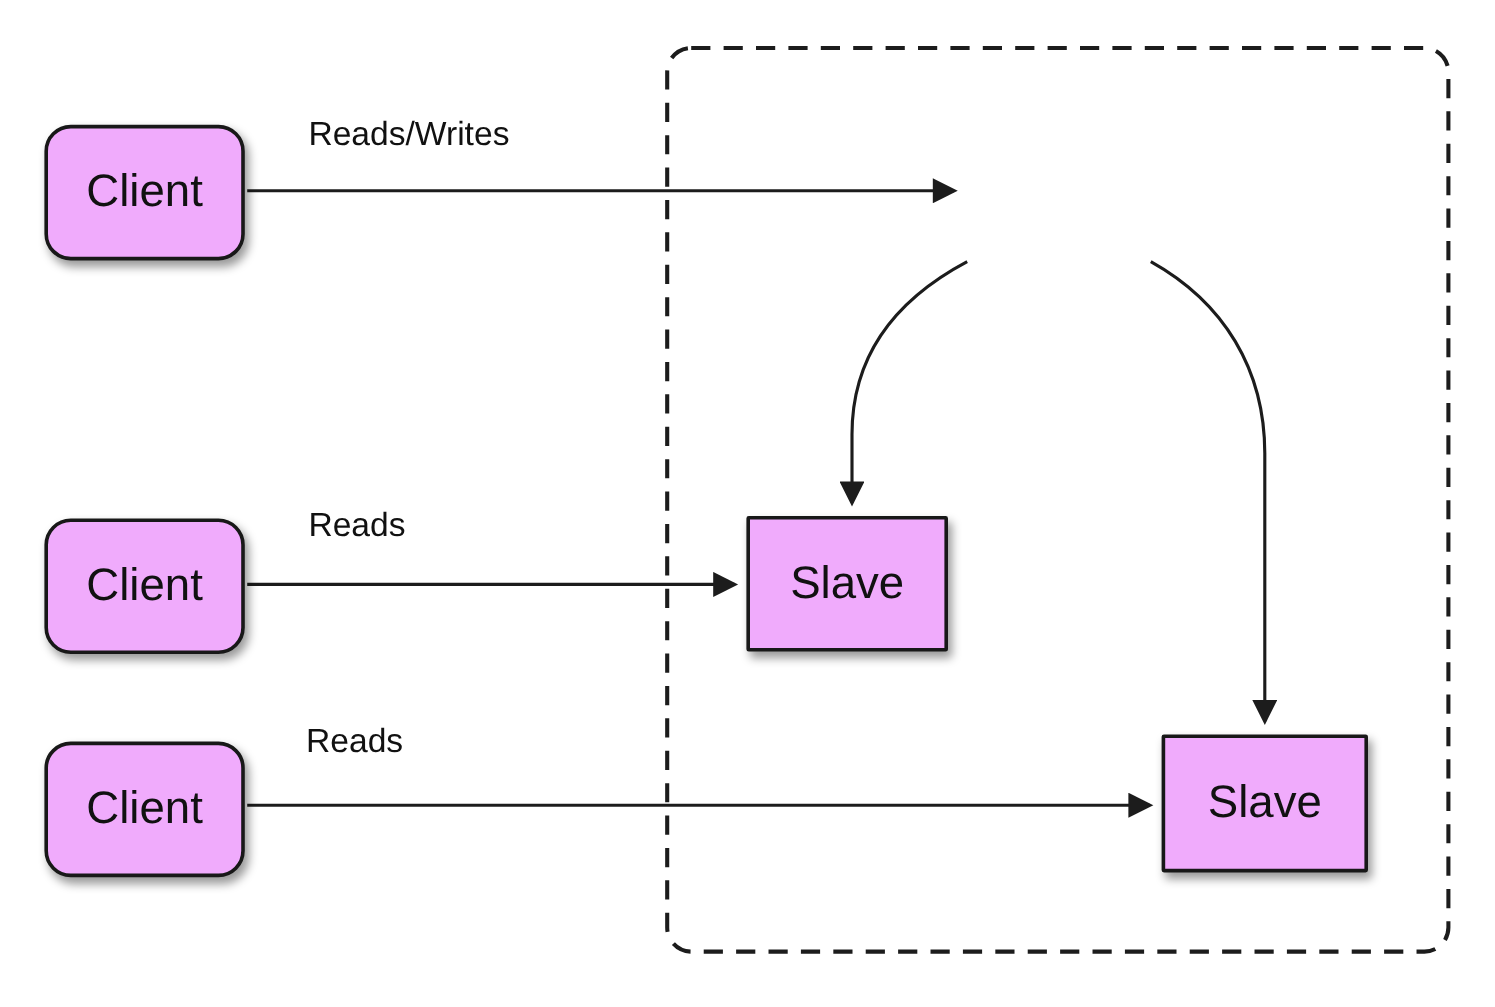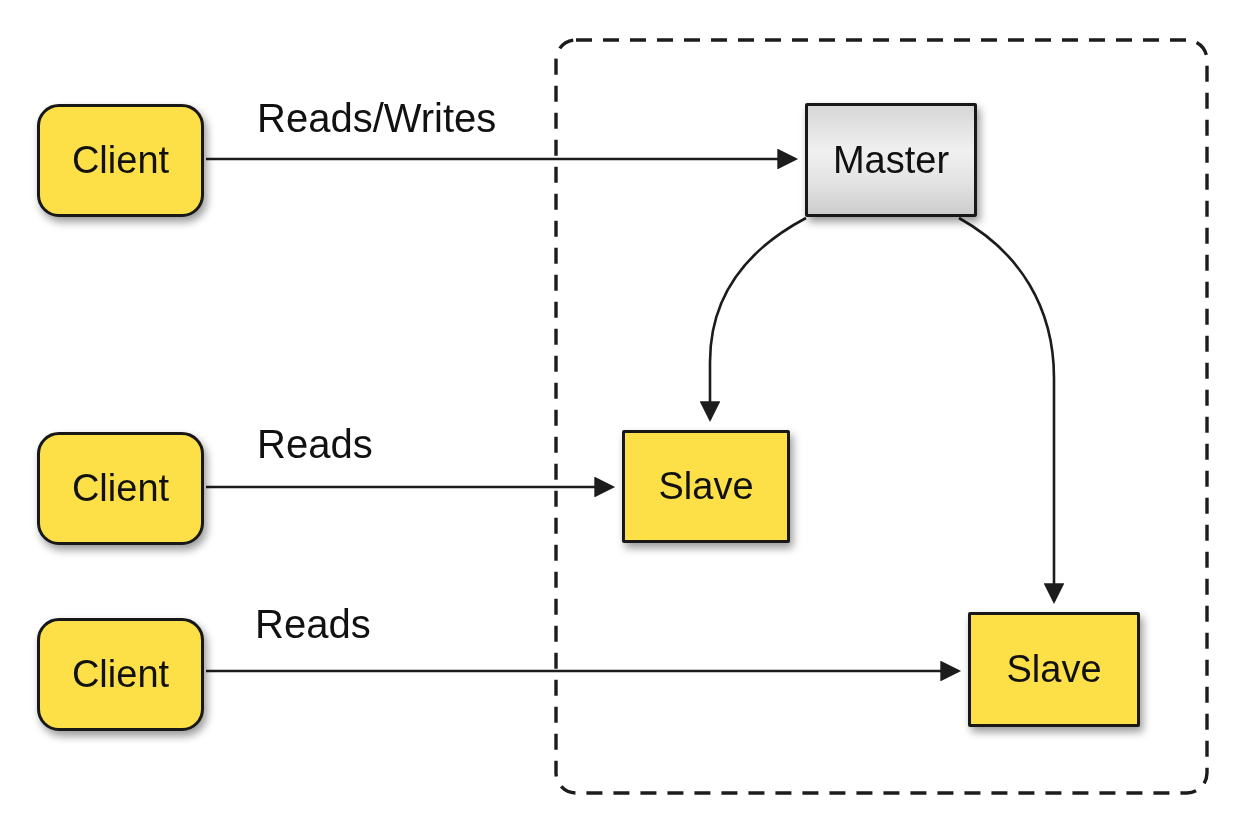--- a/index.html
+++ b/index.html
@@ -35,21 +35,21 @@
   }
   
   .node {
     position: absolute;
     z-index: 2;
     display: flex;
     align-items: center;
     justify-content: center;
     box-sizing: border-box;
     border: 3px solid #181818;
-    background: #fde047;
+    background: #f0abfc;
     color: #111111;
     font-size: 38px;
     box-shadow: 3px 5px 8px rgba(0,0,0,0.40);
   }
   .node.client {
     left: 37px;
     width: 167px;
     height: 113px;
     border-radius: 22px;
   }
@@ -70,21 +70,21 @@
   #slave2 {
     left: 968px; top: 612px;
     width: 172px; height: 115px;
     border-radius: 2px;
   }
   
   .edge-label {
     position: absolute;
     z-index: 3;
     color: #111111;
-    font-size: 40px;
+    font-size: 28px;
     white-space: nowrap;
   }
   #label-reads-writes { left: 257px; top: 96px; }
   #label-reads-mid    { left: 257px; top: 422px; }
   #label-reads-bottom { left: 255px; top: 602px; }
   #label-replication  { left: 775px; top: 266px; }
 </style>
 </head>
 <body>
 
@@ -115,23 +115,20 @@
   </div>
 
   <div class="node client" id="client2">
     <span>Client</span>
   </div>
 
   <div class="node client" id="client3">
     <span>Client</span>
   </div>
 
-  <div class="node" id="master">
-    <span>Master</span>
-  </div>
 
   <div class="node" id="slave1">
     <span>Slave</span>
   </div>
 
   <div class="node" id="slave2">
     <span>Slave</span>
   </div>
 
   <div class="edge-label" id="label-reads-writes">Reads/Writes</div>

